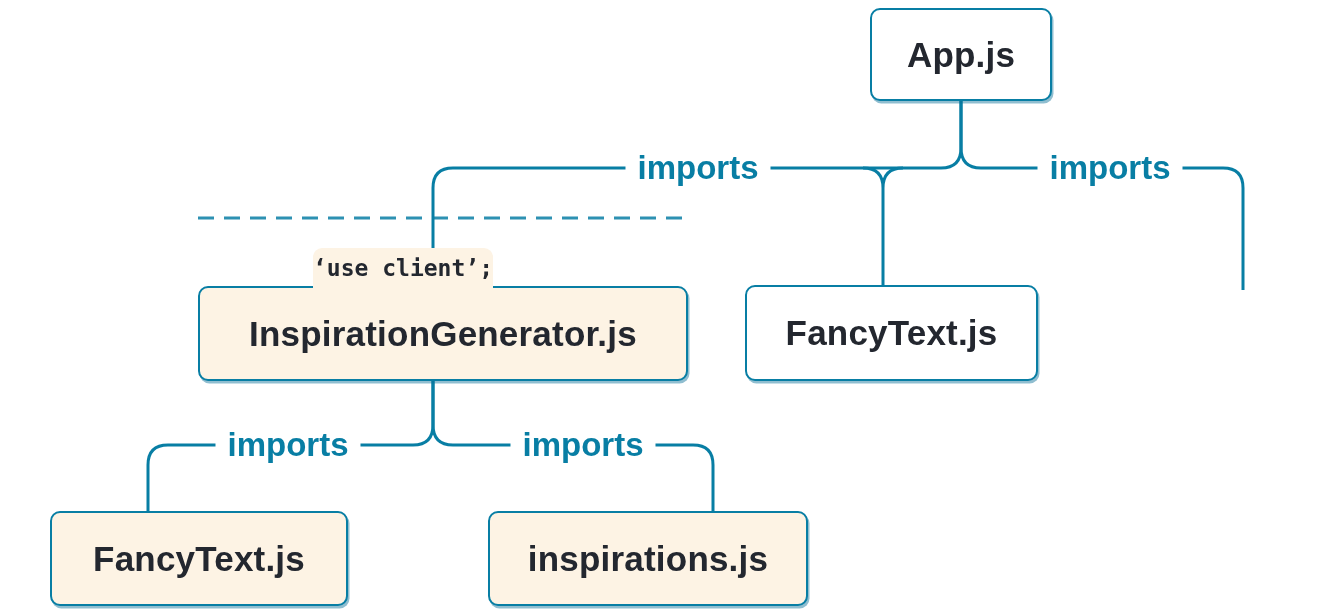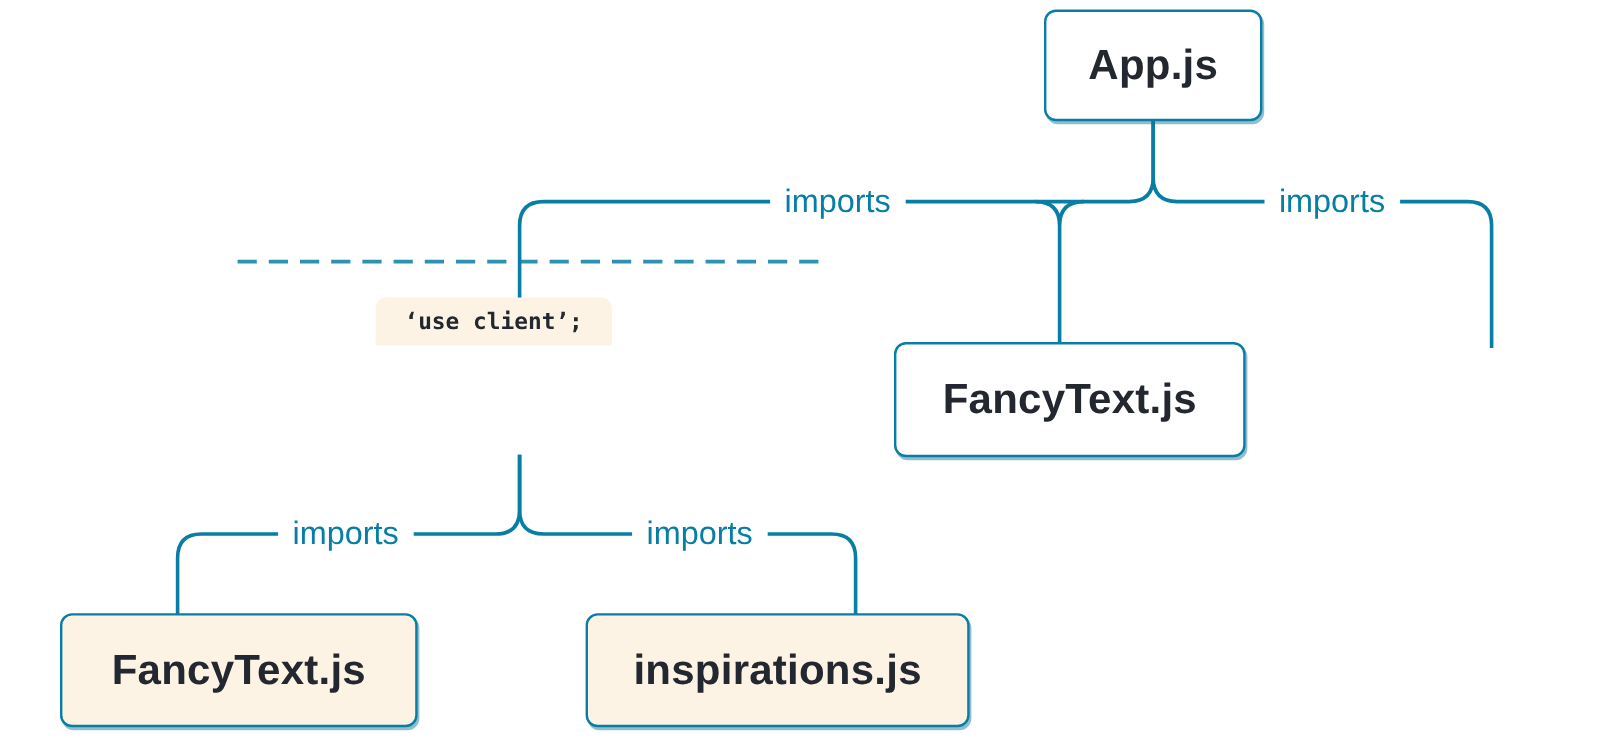--- a/index.html
+++ b/index.html
@@ -50,36 +50,36 @@
   }
   .node.client {
     background: var(--client-bg, #fdf3e4);
   }
   .directive {
     position: absolute;
     z-index: 3;
     left: 265px;
     top: 248px;
     height: 40px;
-    padding: 0 24px;
+    padding: 0 0;
     display: flex;
     align-items: center;
     background: var(--client-bg, #fdf3e4);
     border-radius: 9px 9px 0 0;
     font-family: "DejaVu Sans Mono", "Liberation Mono", monospace;
-    font-size: 19px;
+    font-size: 23px;
     font-weight: 700;
     color: var(--text, #23272f);
   }
   .edge-label {
     position: absolute;
     z-index: 2;
     transform: translate(-50%, -50%);
-    font-size: 27px;
-    font-weight: 400;
+    font-size: 33px;
+    font-weight: 700;
     color: var(--label, #087ea4);
     background: var(--bg, #ffffff);
     padding: 1px 12px;
     line-height: 1.15;
     white-space: nowrap;
     text-align: center;
   }
 </style>
 </head>
 <body>
@@ -100,20 +100,23 @@
 
     <path class="boundary" d="M150,218 L640,218"></path>
   </svg>
 
   <div class="node server" style="left:822px; top:8px; width:182px; height:93px;">
     <span>App.js</span>
   </div>
 
   <div class="directive">‘use client’;</div>
 
+  <div class="node client" style="left:150px; top:286px; width:490px; height:95px;">
+    <span>InspirationGenerator.js</span>
+  </div>
 
   <div class="node server" style="left:697px; top:285px; width:293px; height:96px;">
     <span>FancyText.js</span>
   </div>
 
 
   <div class="node client" style="left:2px; top:511px; width:298px; height:95px;">
     <span>FancyText.js</span>
   </div>
 

